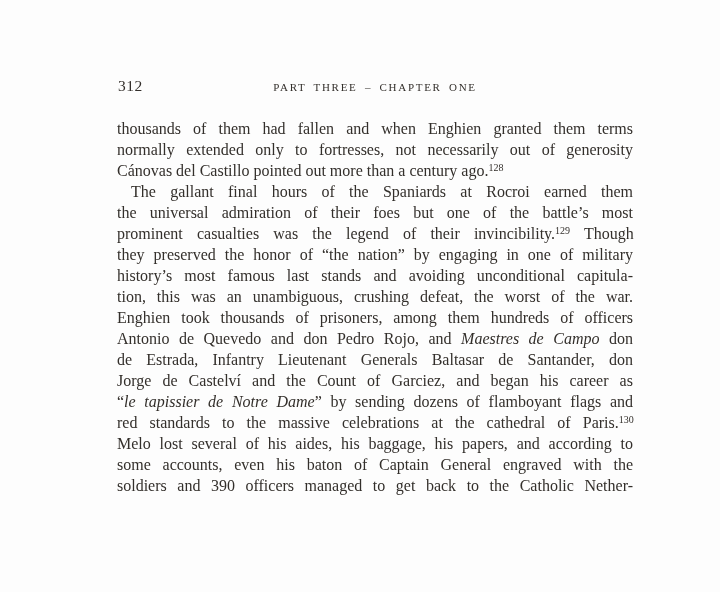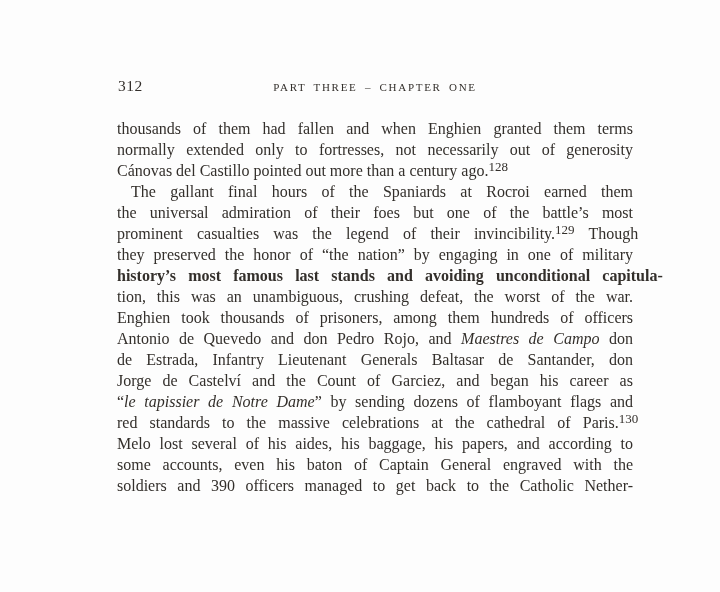--- a/index.html
+++ b/index.html
@@ -33,44 +33,44 @@
   .body-text {
     position: absolute;
     left: 117px; top: 118px;
     width: 516px;
     font-size: 16px;
     line-height: 21px;
   }
   .line { white-space: nowrap; height: 21px; }
   .line .i { font-style: italic; }
   .line .sup {
-    font-size: 13px;
+    font-size: 10px;
     line-height: 0;
     position: relative; top: -5px;
     letter-spacing: 0; word-spacing: 0;
   }
   .para-indent { display: inline-block; width: 14px; }
 </style>
 </head>
 <body style="background: rgb(253, 253, 253); color: rgb(51, 47, 43);">
 
 <div class="page">
   <div class="page-header">
     <div class="page-number">312</div>
     <div class="running-title">PART THREE – CHAPTER ONE</div>
   </div>
   <div class="body-text">
       <div class="line" style="word-spacing: 8.06px;"><span class="line-inner"><span>thousands of them had fallen and when Enghien granted them terms</span></span></div>
       <div class="line" style="word-spacing: 7.37px;"><span class="line-inner"><span>normally extended only to fortresses, not necessarily out of generosity</span></span></div>
       <div class="line"><span class="line-inner"><span>Cánovas del Castillo pointed out more than a century ago.</span><span class="sup">128</span></span></div>
       <div class="line" style="word-spacing: 10.3px;"><span class="line-inner"><span class="para-indent"></span><span>The gallant final hours of the Spaniards at Rocroi earned them</span></span></div>
-      <div class="line" style="word-spacing: 9.22px; text-align: right;"><span class="line-inner"><span>the universal admiration of their foes but one of the battle’s most</span></span></div>
+      <div class="line" style="word-spacing: 9.22px;"><span class="line-inner"><span>the universal admiration of their foes but one of the battle’s most</span></span></div>
       <div class="line" style="word-spacing: 10.17px;"><span class="line-inner"><span>prominent casualties was the legend of their invincibility.</span><span class="sup">129</span><span> Though</span></span></div>
       <div class="line" style="word-spacing: 5.01px;"><span class="line-inner"><span>they preserved the honor of “the nation” by engaging in one of military</span></span></div>
-      <div class="line" style="word-spacing: 8.17px; font-weight: bold;"><span class="line-inner"><span>history’s most famous last stands and avoiding unconditional capitula-</span></span></div>
+      <div class="line" style="word-spacing: 8.17px;"><span class="line-inner"><span>history’s most famous last stands and avoiding unconditional capitula-</span></span></div>
       <div class="line" style="word-spacing: 6.96px;"><span class="line-inner"><span>tion, this was an unambiguous, crushing defeat, the worst of the war.</span></span></div>
       <div class="line" style="word-spacing: 6.91px;"><span class="line-inner"><span>Enghien took thousands of prisoners, among them hundreds of officers</span></span></div>
       <div class="line" style="word-spacing: 5.51px;"><span class="line-inner"><span>Antonio de Quevedo and don Pedro Rojo, and </span><span class="i">Maestres de Campo</span><span> don</span></span></div>
       <div class="line" style="word-spacing: 10.16px;"><span class="line-inner"><span>de Estrada, Infantry Lieutenant Generals Baltasar de Santander, don</span></span></div>
       <div class="line" style="word-spacing: 7.07px;"><span class="line-inner"><span>Jorge de Castelví and the Count of Garciez, and began his career as</span></span></div>
       <div class="line" style="word-spacing: 4.67px;"><span class="line-inner"><span>“</span><span class="i">le tapissier de Notre Dame</span><span>” by sending dozens of flamboyant flags and</span></span></div>
       <div class="line" style="word-spacing: 8.1px;"><span class="line-inner"><span>red standards to the massive celebrations at the cathedral of Paris.</span><span class="sup">130</span></span></div>
       <div class="line" style="word-spacing: 4.82px;"><span class="line-inner"><span>Melo lost several of his aides, his baggage, his papers, and according to</span></span></div>
       <div class="line" style="word-spacing: 7.75px;"><span class="line-inner"><span>some accounts, even his baton of Captain General engraved with the</span></span></div>
       <div class="line" style="word-spacing: 6.53px;"><span class="line-inner"><span>soldiers and 390 officers managed to get back to the Catholic Nether-</span></span></div>

